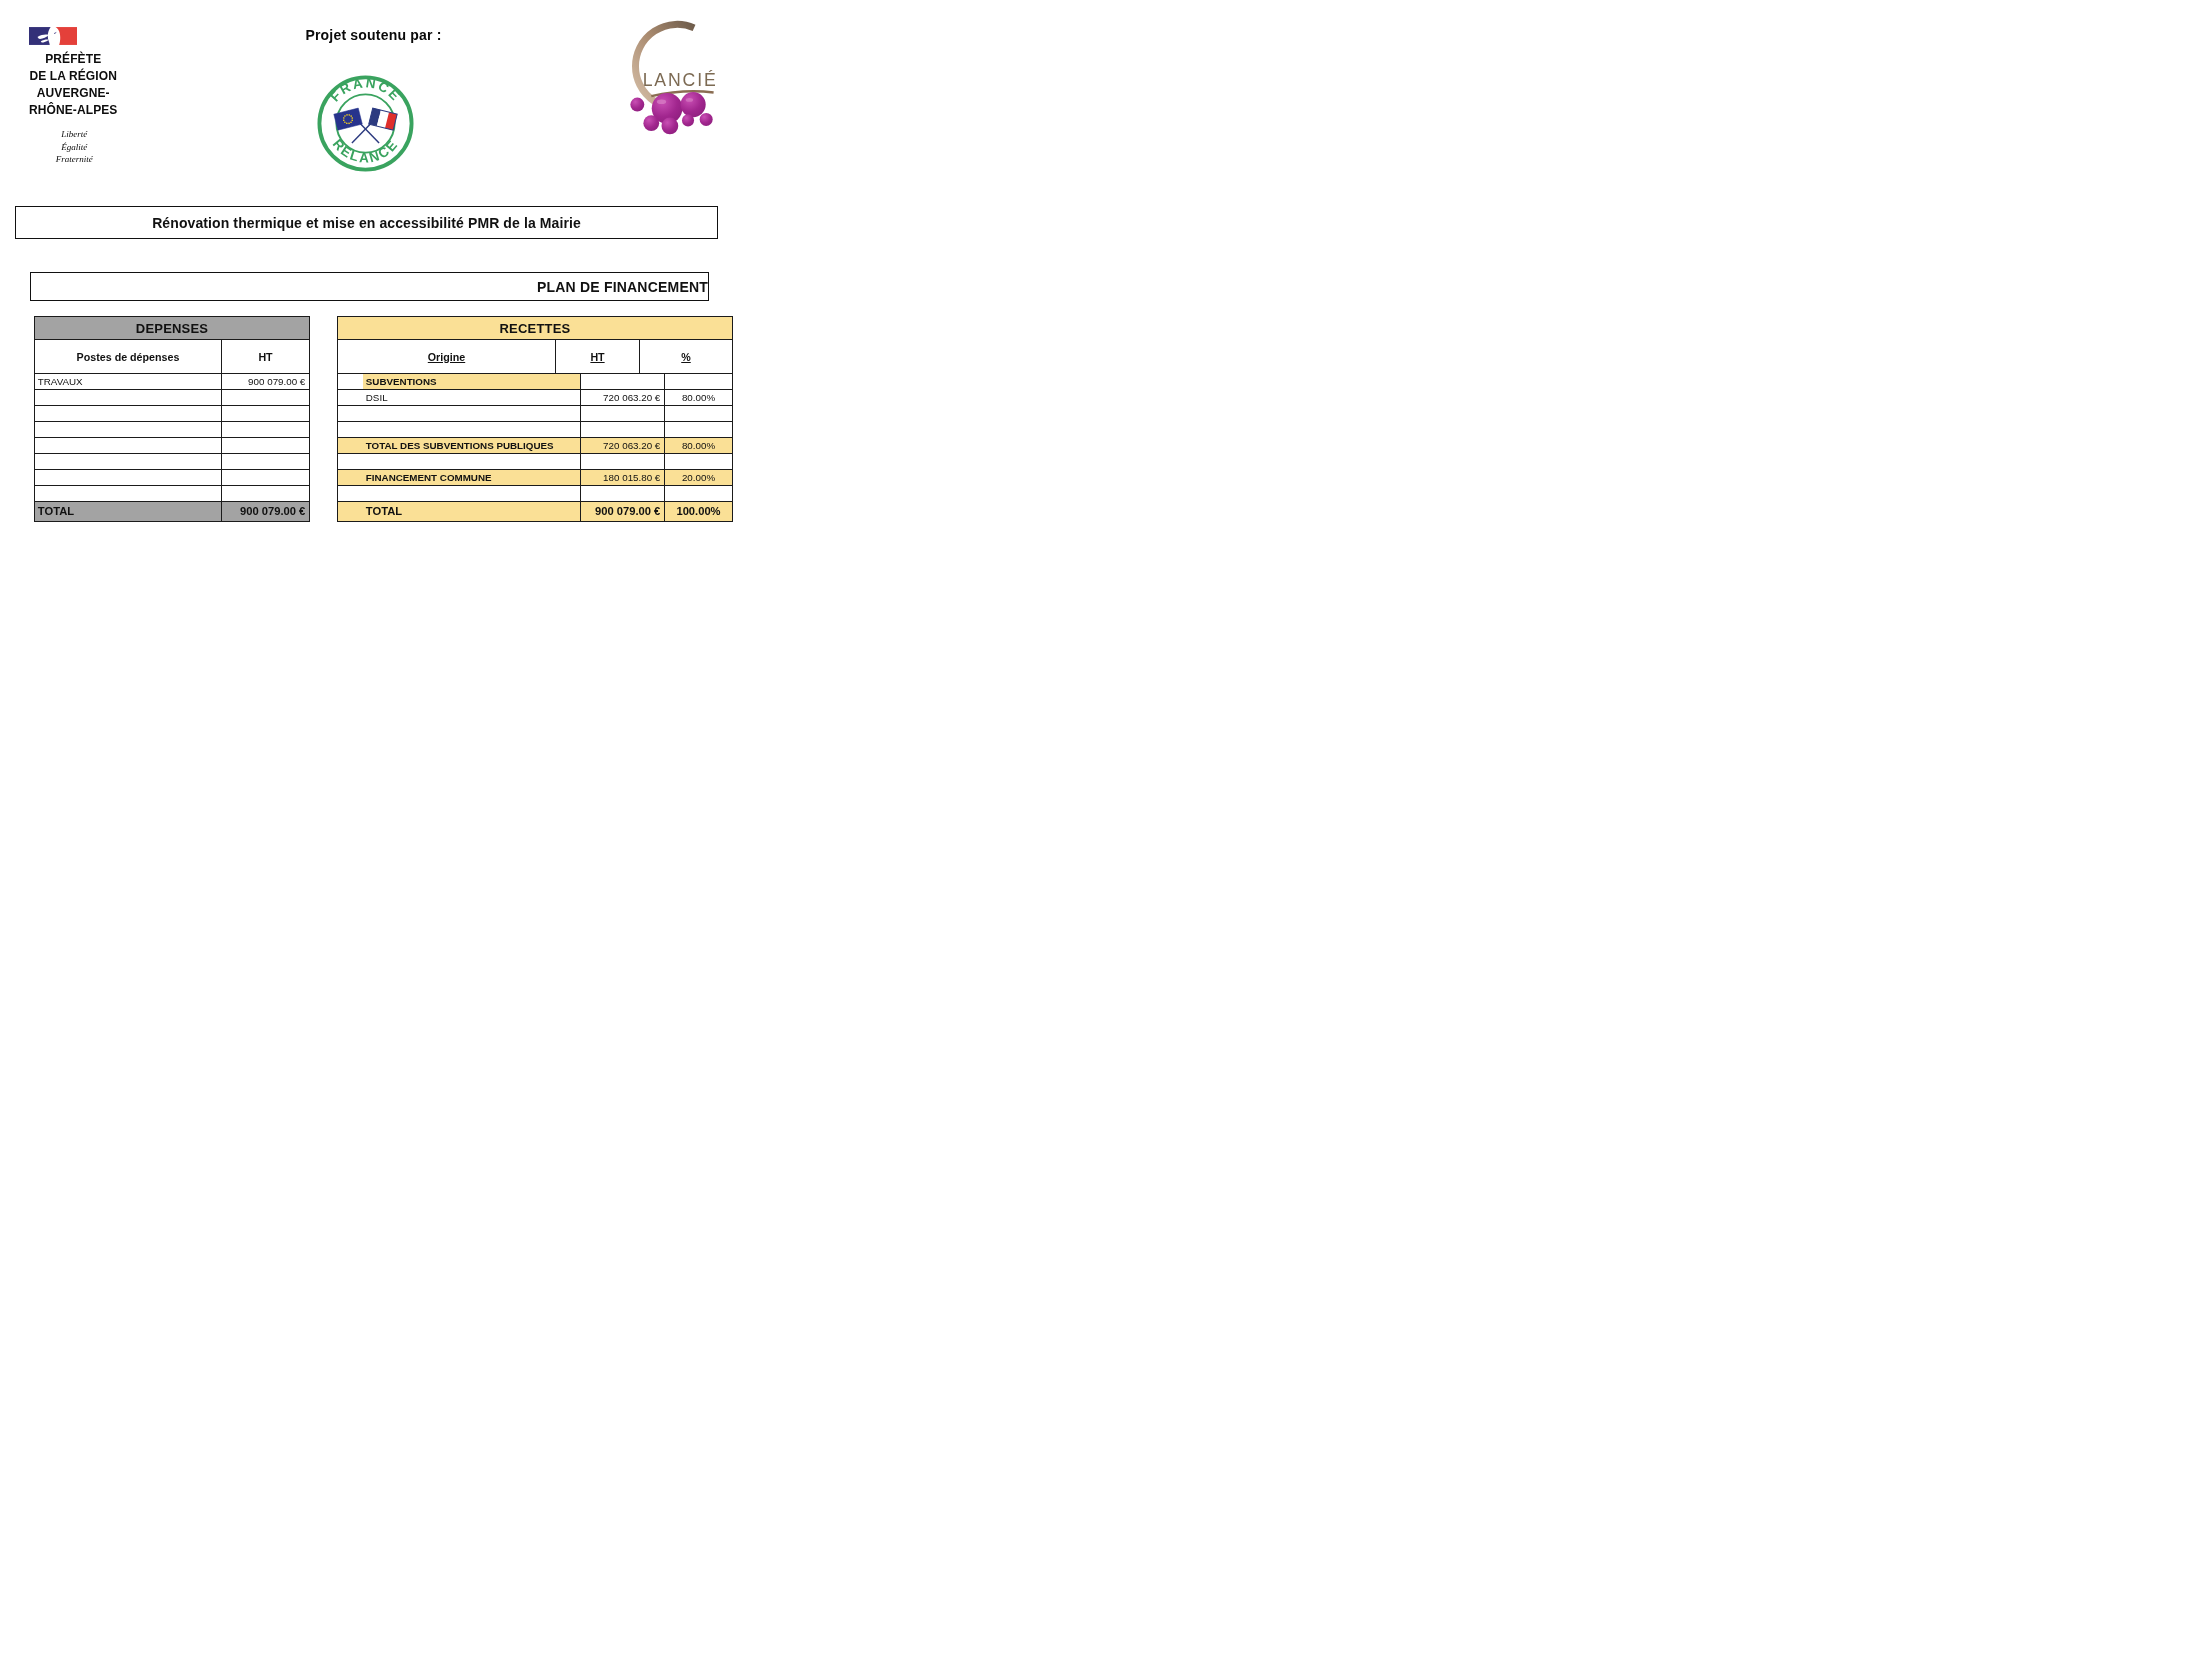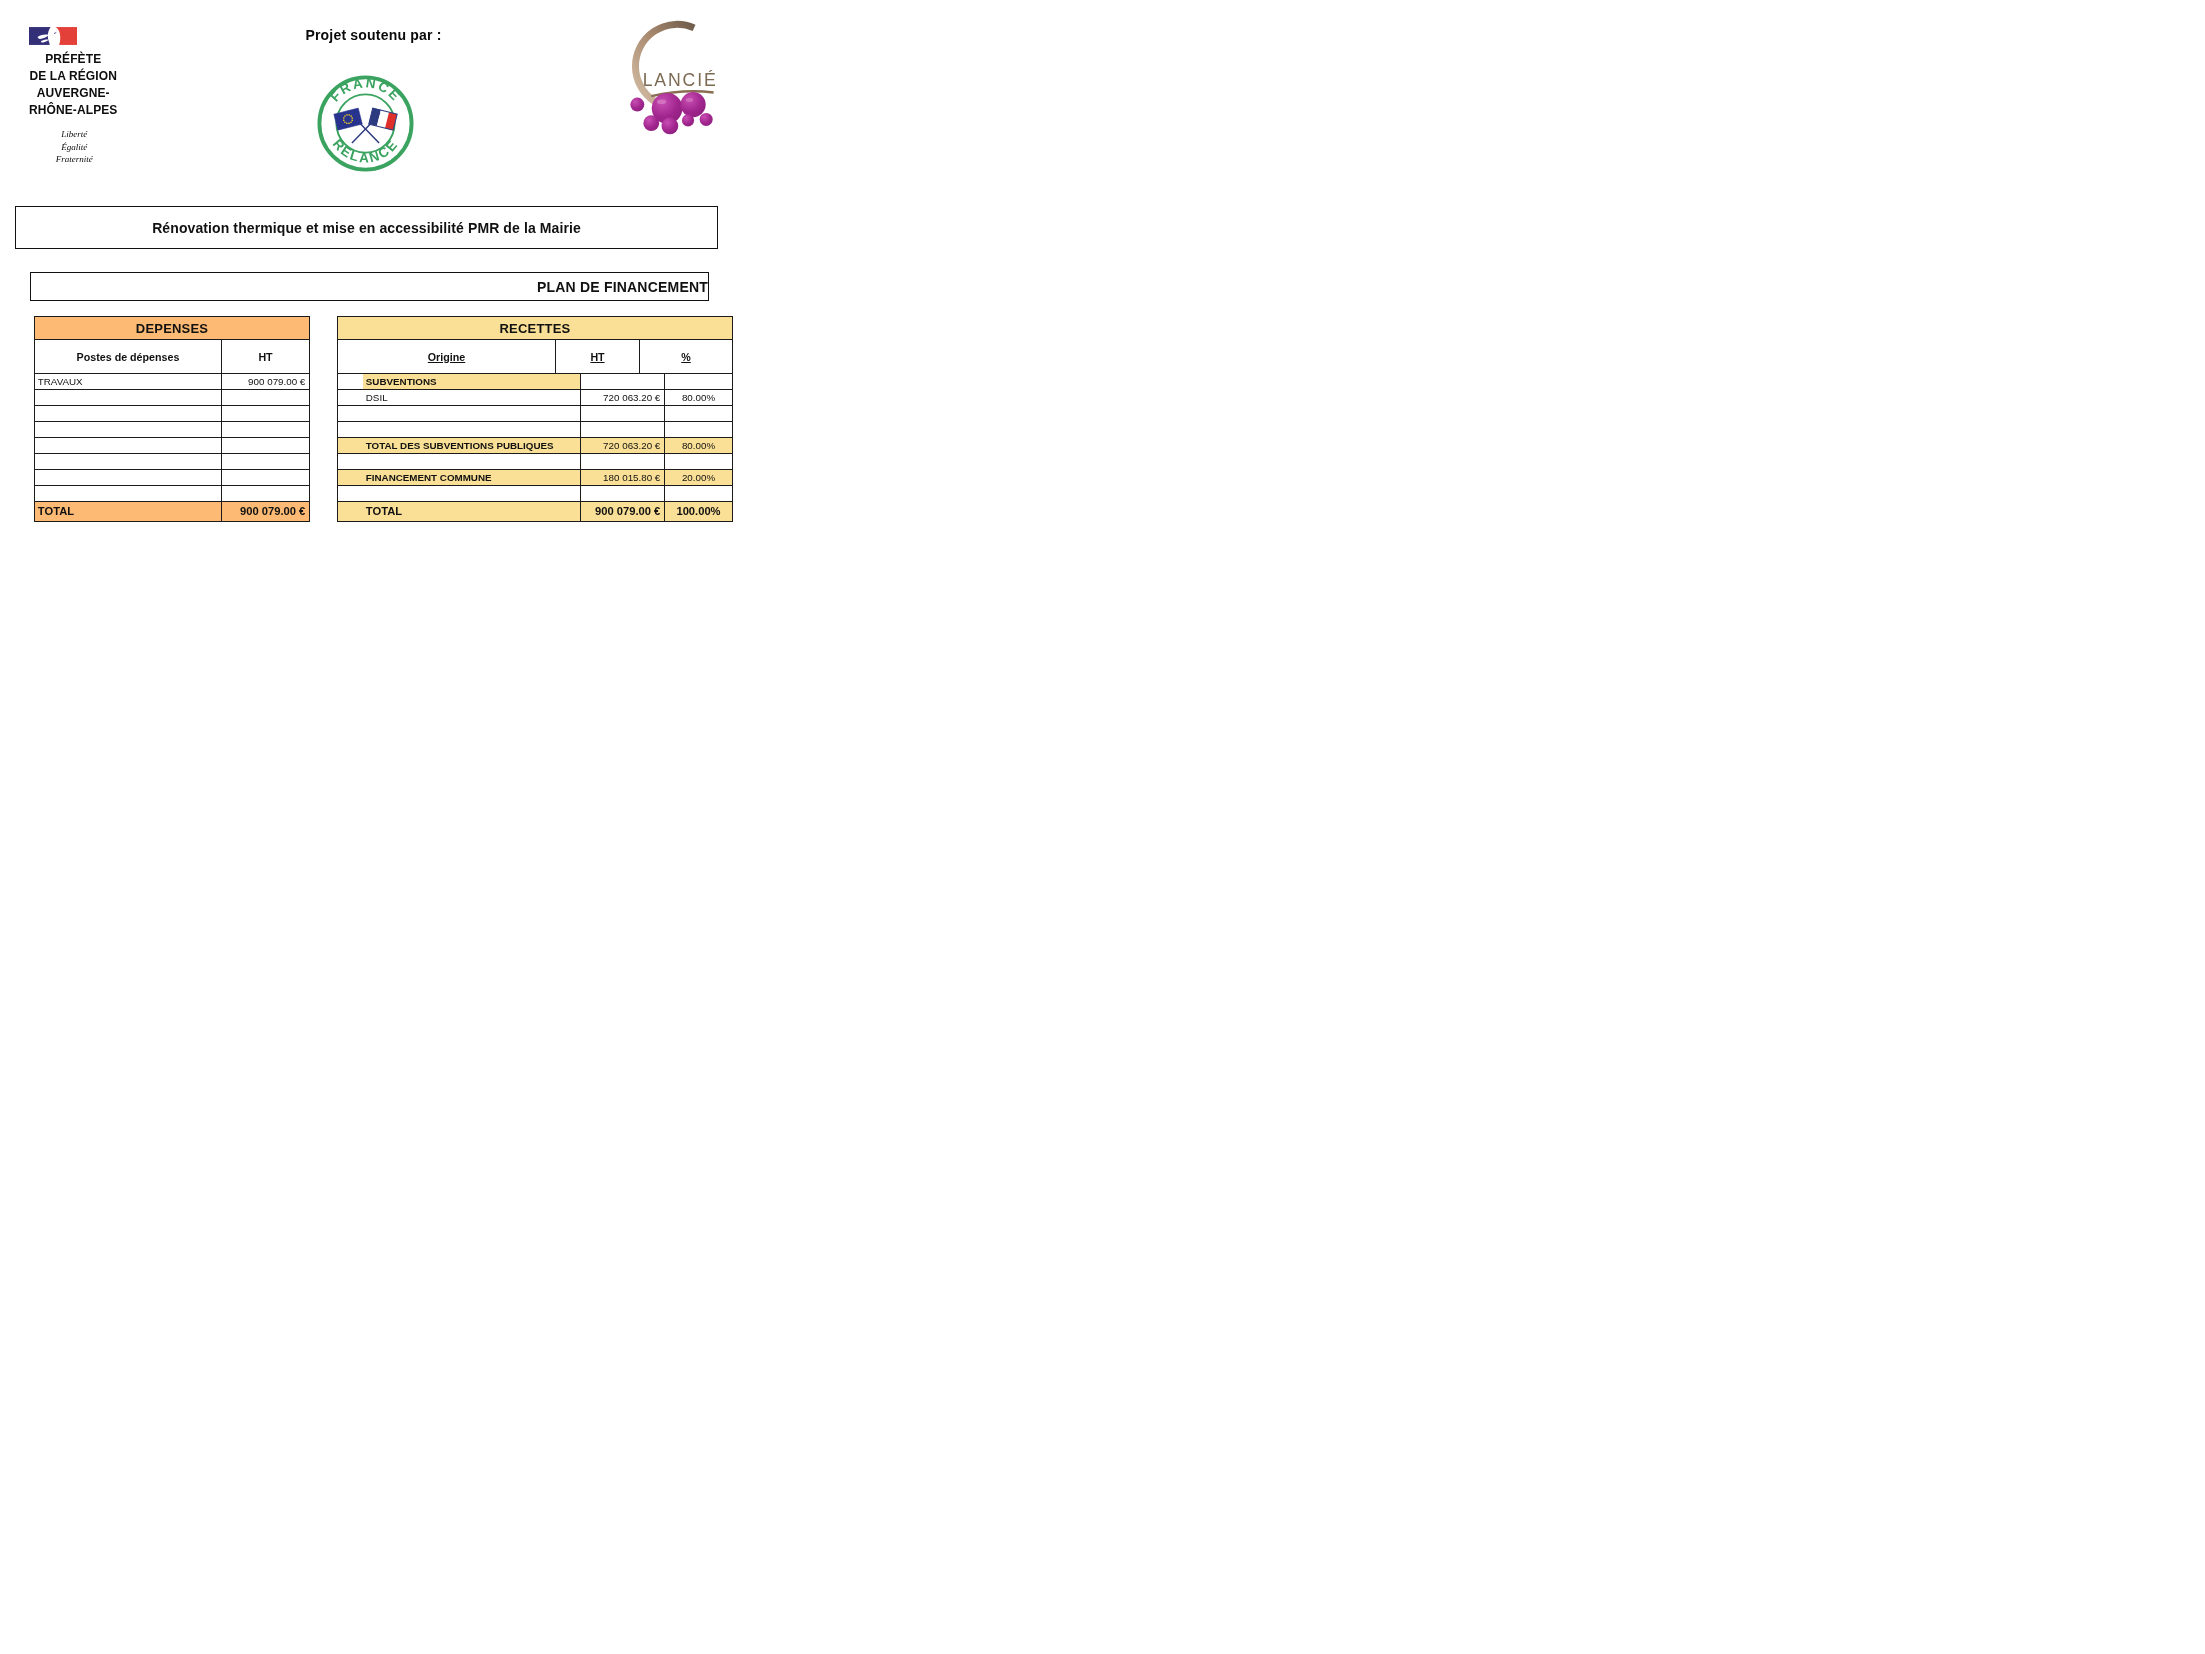--- a/index.html
+++ b/index.html
@@ -12,33 +12,33 @@
   .marianne-flag{display:block;}
   .pref-lines{margin-top:5.6px;font-weight:bold;font-size:12px;line-height:17.3px;letter-spacing:0.1px;color:#0d0d0d;}
   .motto{margin-top:8.4px;margin-left:1.9px;font-family:"Liberation Serif","DejaVu Serif",serif;font-style:italic;font-size:9px;line-height:12.6px;color:#0d0d0d;}
   
   .supported{position:absolute;left:243px;top:27px;width:261px;text-align:center;
     font-weight:bold;font-size:14px;letter-spacing:0.2px;color:#0a0a0a;}
   
   .relance{position:absolute;left:317px;top:75px;}
   .lancie{position:absolute;left:615px;top:16px;}
   
-  .title-box{position:absolute;left:15px;top:206px;width:703px;height:43px;border:1.4px solid #111;
+  .title-box{position:absolute;left:15px;top:206px;width:703px;height:33px;border:1.4px solid #111;
     box-sizing:border-box;display:flex;align-items:center;justify-content:center;
     font-size:14px;font-weight:600;letter-spacing:0.1px;}
   .plan-box{position:absolute;left:30px;top:272px;width:679px;height:29px;border:1.9px solid #111;
     box-sizing:border-box;display:flex;align-items:center;justify-content:flex-end;
     font-size:14px;font-weight:bold;letter-spacing:0.2px;}
   
   .fin-table{position:absolute;top:316px;border:1.4px solid #1b1b1b;box-sizing:border-box;background:#fff;}
   .tbl-dep{left:34px;width:276px;}
   .tbl-rec{left:337px;width:396px;}
   .t-header{height:23px;display:flex;align-items:center;justify-content:center;
     font-weight:bold;font-size:13px;letter-spacing:0.2px;border-bottom:1.4px solid #1b1b1b;box-sizing:border-box;}
-  .bg-orange{background:#fdba74;}
+  .bg-orange{background:#a3a3a3;}
   .bg-yellow{background:#fae096;}
   .t-colhead{display:grid;height:34px;border-bottom:1.4px solid #1b1b1b;box-sizing:border-box;}
   .tbl-dep .t-colhead{grid-template-columns:187px 1fr;}
   .tbl-rec .t-colhead{grid-template-columns:218px 84px 1fr;text-decoration:underline;}
   .t-colhead .hc{display:flex;align-items:center;justify-content:center;font-weight:bold;font-size:10.7px;}
   .t-row{display:grid;height:16px;border-bottom:0.9px solid #1b1b1b;box-sizing:border-box;font-size:9.8px;}
   .tbl-dep .t-row{grid-template-columns:187px 1fr;}
   .tbl-rec .t-row{grid-template-columns:218px 84px 1fr;padding-left:25px;}
   .t-row.t-total{height:18.7px;border-bottom:none;font-weight:bold;}
   .t-total .cl{font-size:11.2px;}

